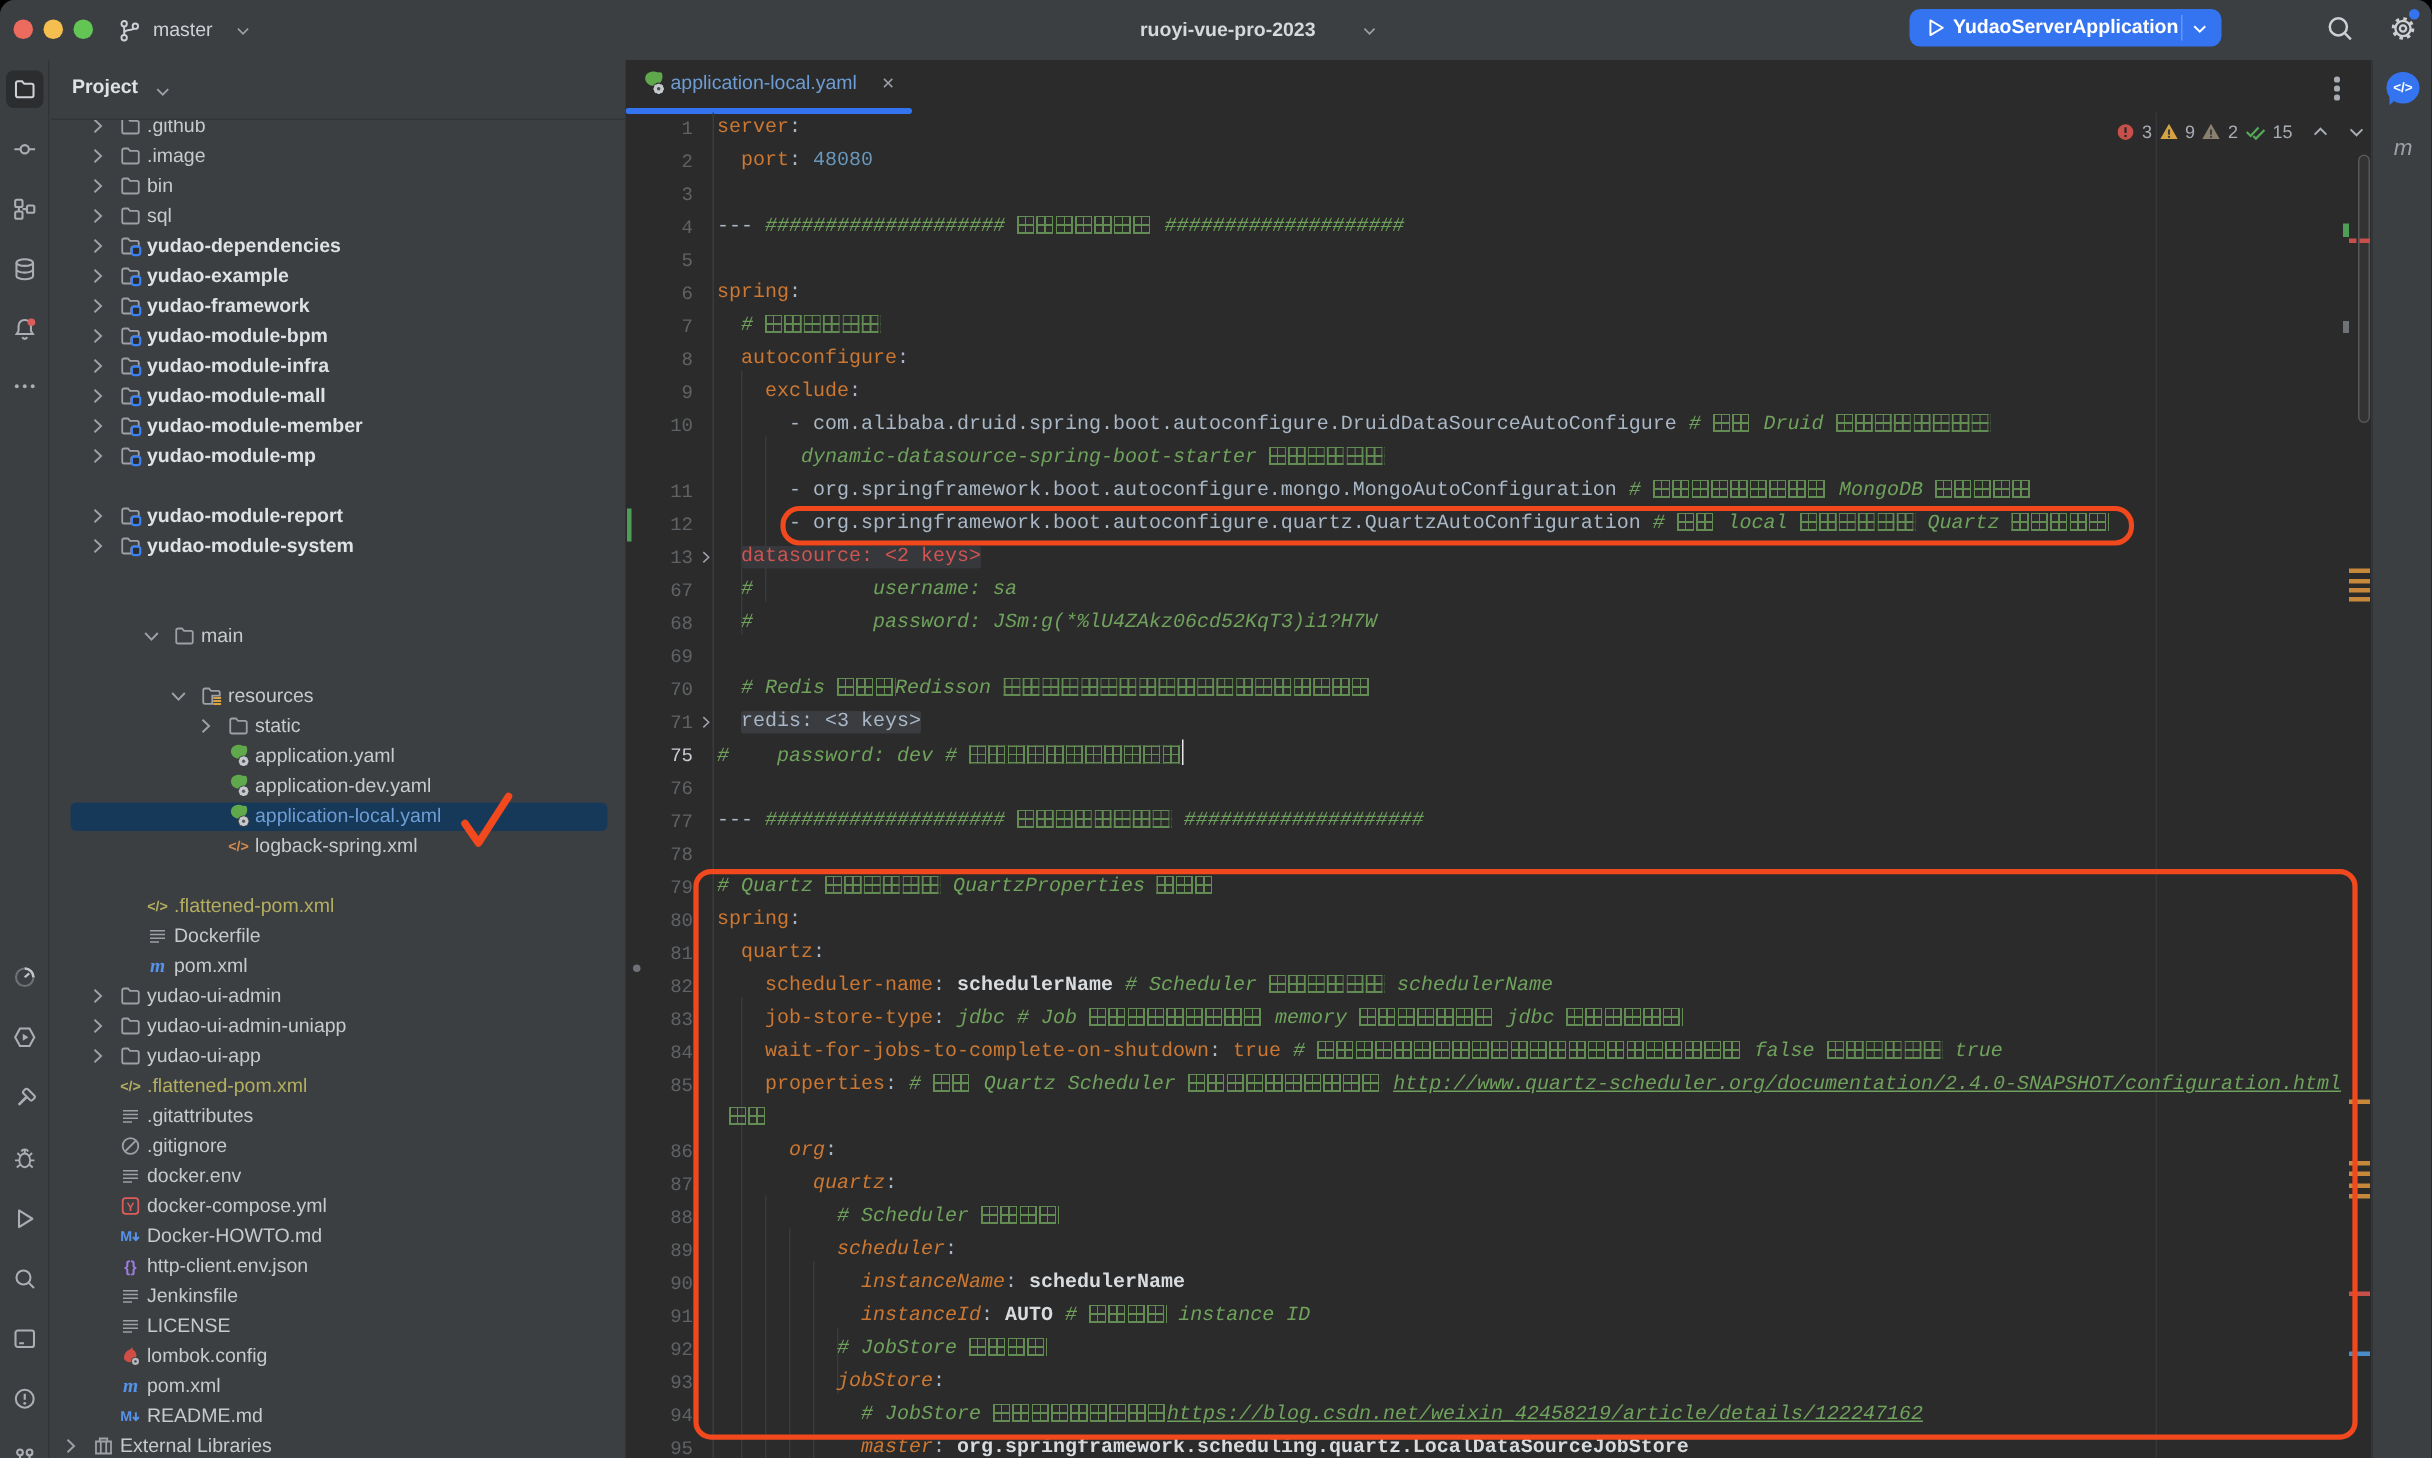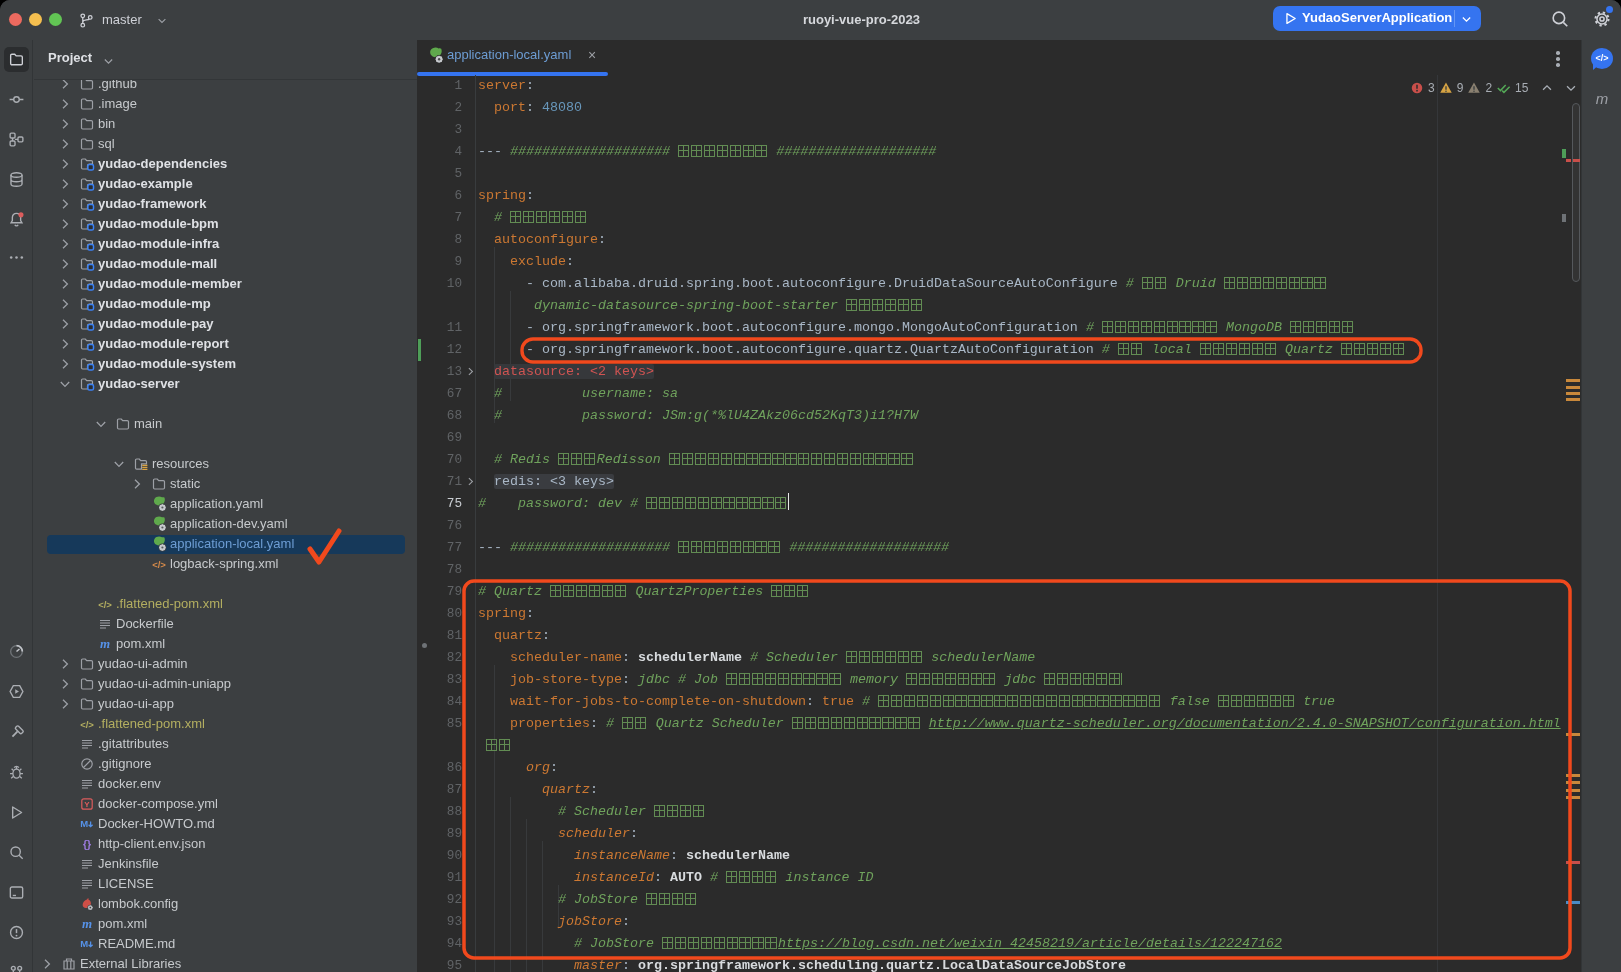--- a/index.html
+++ b/index.html
@@ -3,21 +3,21 @@
 *{margin:0;padding:0;box-sizing:border-box}
 html,body{width:1621px;height:972px;background:#000;overflow:hidden}
 #win{position:absolute;left:0;top:0;width:1621px;height:972px;background:#3c3f41;border-radius:10px 10px 0 0;overflow:hidden;font-family:"Liberation Sans",sans-serif}
 
 #title{position:absolute;left:0;top:0;width:1621px;height:40px;background:#3c3f41}
 .tl{position:absolute;top:12.5px;width:13px;height:13px;border-radius:50%}
 #title .t1{left:9px;background:#ed6a5f}
 #title .t2{left:29px;background:#f5bf4f}
 #title .t3{left:49px;background:#62c554}
 #branch{position:absolute;left:78px;top:9px;height:22px;color:#ced0d6;font-size:13px;line-height:22px}
-#wtitle{position:absolute;left:760px;top:9px;width:160px;text-align:right;color:#d6d8dc;font-size:13px;font-weight:700;line-height:22px}
+#wtitle{position:absolute;left:760px;top:9px;width:160px;text-align:left;color:#d6d8dc;font-size:13px;font-weight:700;line-height:22px}
 #runbtn{position:absolute;left:1273px;top:6px;width:208px;height:25px;background:#3574f0;border-radius:7px;color:#fff;font-size:13px;font-weight:700}
 #runbtn .sep{position:absolute;left:181px;top:4px;width:1px;height:17px;background:#6496f4}
 .icon{position:absolute}
 svg{display:block}
 
 #lstripe{position:absolute;left:0;top:40px;width:33px;height:932px;background:#3c3f41;border-right:1px solid #323537}
 .si{position:absolute;left:4px;width:25px;height:25px;border-radius:5px;display:flex;align-items:center;justify-content:center}
 .si svg{width:17px;height:17px}
 
 #proj{position:absolute;left:34px;top:40px;width:383px;height:932px;background:#3c3f41;overflow:hidden}
@@ -392,75 +392,47 @@
             </svg>
           </div>
           <div style="position:absolute;left:79px;top:2px;width:16px;height:16px">
             <svg class="ti" viewBox="0 0 16 16">
               <path d="M2.5 4.2c0-.7.5-1.2 1.2-1.2h2.6l1.4 1.6h4.6c.7 0 1.2.5 1.2 1.2v2.4h-3.2c-1 0-1.8.8-1.8 1.8v3H3.7c-.7 0-1.2-.5-1.2-1.2z" fill="none" stroke="#9da0a6" stroke-width="1.2"></path>
               <rect x="8.9" y="8.4" width="5.6" height="5.6" rx="1.6" fill="#2b2d30" stroke="#3b82f6" stroke-width="1.5"></rect>
             </svg>
           </div>
           <div class="tt tb" style="left:98px">yudao-module-mp</div>
         </div>
-<div class="tr" style="top:314px">
+<div class="tr" style="top:334px">
           <div style="position:absolute;left:57px;top:2px;width:16px;height:16px;">
             <svg viewBox="0 0 16 16" class="ti">
               <path d="M6 3.8L10.4 8 6 12.2" fill="none" stroke="#9da0a6" stroke-width="1.3"></path>
             </svg>
           </div>
           <div style="position:absolute;left:79px;top:2px;width:16px;height:16px">
             <svg class="ti" viewBox="0 0 16 16">
               <path d="M2.5 4.2c0-.7.5-1.2 1.2-1.2h2.6l1.4 1.6h4.6c.7 0 1.2.5 1.2 1.2v2.4h-3.2c-1 0-1.8.8-1.8 1.8v3H3.7c-.7 0-1.2-.5-1.2-1.2z" fill="none" stroke="#9da0a6" stroke-width="1.2"></path>
               <rect x="8.9" y="8.4" width="5.6" height="5.6" rx="1.6" fill="#2b2d30" stroke="#3b82f6" stroke-width="1.5"></rect>
             </svg>
           </div>
-          <div class="tt tb" style="left:98px">yudao-module-pay</div>
-        </div>
-<div class="tr" style="top:334px">
+          <div class="tt tb" style="left:98px">yudao-module-report</div>
+        </div>
+<div class="tr" style="top:354px">
           <div style="position:absolute;left:57px;top:2px;width:16px;height:16px;">
             <svg viewBox="0 0 16 16" class="ti">
               <path d="M6 3.8L10.4 8 6 12.2" fill="none" stroke="#9da0a6" stroke-width="1.3"></path>
             </svg>
           </div>
           <div style="position:absolute;left:79px;top:2px;width:16px;height:16px">
             <svg class="ti" viewBox="0 0 16 16">
               <path d="M2.5 4.2c0-.7.5-1.2 1.2-1.2h2.6l1.4 1.6h4.6c.7 0 1.2.5 1.2 1.2v2.4h-3.2c-1 0-1.8.8-1.8 1.8v3H3.7c-.7 0-1.2-.5-1.2-1.2z" fill="none" stroke="#9da0a6" stroke-width="1.2"></path>
               <rect x="8.9" y="8.4" width="5.6" height="5.6" rx="1.6" fill="#2b2d30" stroke="#3b82f6" stroke-width="1.5"></rect>
             </svg>
           </div>
-          <div class="tt tb" style="left:98px">yudao-module-report</div>
-        </div>
-<div class="tr" style="top:354px">
-          <div style="position:absolute;left:57px;top:2px;width:16px;height:16px;">
-            <svg viewBox="0 0 16 16" class="ti">
-              <path d="M6 3.8L10.4 8 6 12.2" fill="none" stroke="#9da0a6" stroke-width="1.3"></path>
-            </svg>
-          </div>
-          <div style="position:absolute;left:79px;top:2px;width:16px;height:16px">
-            <svg class="ti" viewBox="0 0 16 16">
-              <path d="M2.5 4.2c0-.7.5-1.2 1.2-1.2h2.6l1.4 1.6h4.6c.7 0 1.2.5 1.2 1.2v2.4h-3.2c-1 0-1.8.8-1.8 1.8v3H3.7c-.7 0-1.2-.5-1.2-1.2z" fill="none" stroke="#9da0a6" stroke-width="1.2"></path>
-              <rect x="8.9" y="8.4" width="5.6" height="5.6" rx="1.6" fill="#2b2d30" stroke="#3b82f6" stroke-width="1.5"></rect>
-            </svg>
-          </div>
           <div class="tt tb" style="left:98px">yudao-module-system</div>
-        </div>
-<div class="tr" style="top:374px">
-          <div style="position:absolute;left:57px;top:2px;width:16px;height:16px;transform:rotate(90deg);">
-            <svg viewBox="0 0 16 16" class="ti">
-              <path d="M6 3.8L10.4 8 6 12.2" fill="none" stroke="#9da0a6" stroke-width="1.3"></path>
-            </svg>
-          </div>
-          <div style="position:absolute;left:79px;top:2px;width:16px;height:16px">
-            <svg class="ti" viewBox="0 0 16 16">
-              <path d="M2.5 4.2c0-.7.5-1.2 1.2-1.2h2.6l1.4 1.6h4.6c.7 0 1.2.5 1.2 1.2v2.4h-3.2c-1 0-1.8.8-1.8 1.8v3H3.7c-.7 0-1.2-.5-1.2-1.2z" fill="none" stroke="#9da0a6" stroke-width="1.2"></path>
-              <rect x="8.9" y="8.4" width="5.6" height="5.6" rx="1.6" fill="#2b2d30" stroke="#3b82f6" stroke-width="1.5"></rect>
-            </svg>
-          </div>
-          <div class="tt tb" style="left:98px">yudao-server</div>
         </div>
 <div class="tr" style="top:414px">
           <div style="position:absolute;left:93px;top:2px;width:16px;height:16px;transform:rotate(90deg);">
             <svg viewBox="0 0 16 16" class="ti">
               <path d="M6 3.8L10.4 8 6 12.2" fill="none" stroke="#9da0a6" stroke-width="1.3"></path>
             </svg>
           </div>
           <div style="position:absolute;left:115px;top:2px;width:16px;height:16px">
             <svg class="ti" viewBox="0 0 16 16">
               <path d="M2.5 4.2c0-.7.5-1.2 1.2-1.2h2.6l1.4 1.6h4.6c.7 0 1.2.5 1.2 1.2v6c0 .7-.5 1.2-1.2 1.2H3.7c-.7 0-1.2-.5-1.2-1.2z" fill="none" stroke="#9da0a6" stroke-width="1.2"></path>

